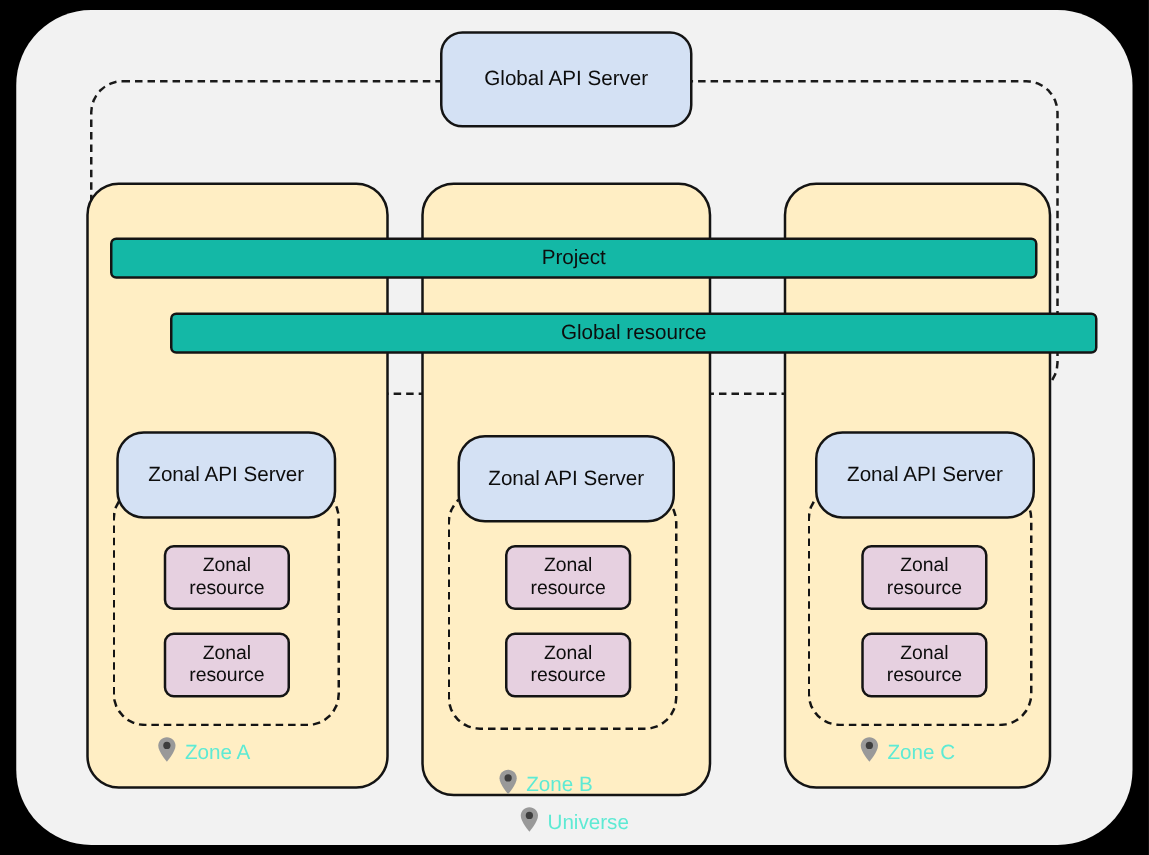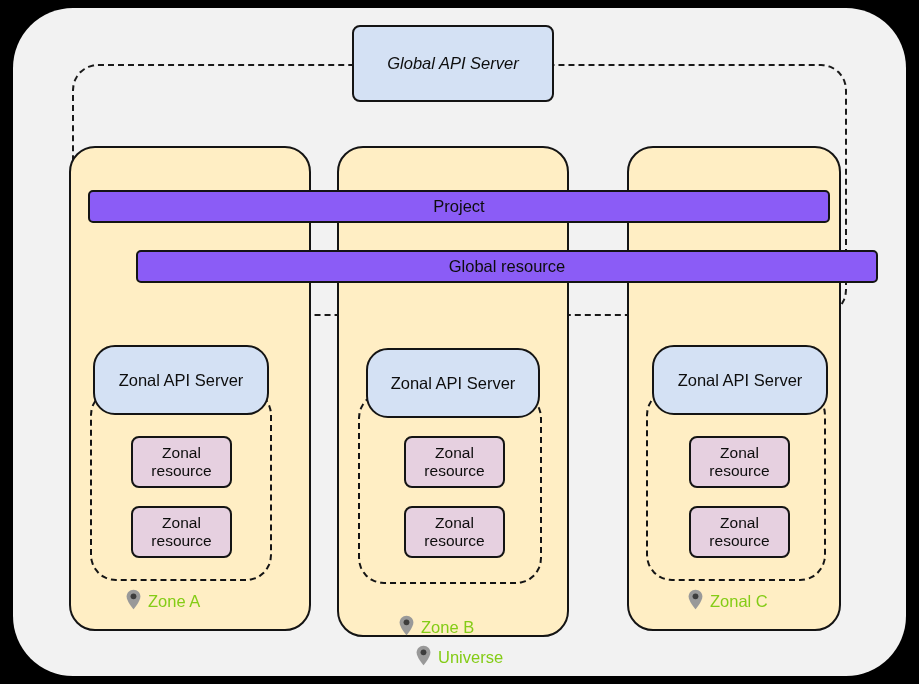--- a/index.html
+++ b/index.html
@@ -57,21 +57,21 @@
   .zone-a { left: 69px;  top: 146px; width: 242px; height: 485px; }
   .zone-b { left: 337px; top: 146px; width: 232px; height: 491px; }
   .zone-c { left: 627px; top: 146px; width: 214px; height: 485px; }
 
   
   .global-bar {
     position: absolute;
     left: 88px;
     width: 742px;
     height: 33px;
-    background: #8b5cf6;
+    background: #14b8a6;
     border: 2.2px solid #141414;
     border-radius: 5px;
     box-sizing: border-box;
     display: flex;
     align-items: center;
     justify-content: center;
     font-size: 16.5px;
     color: #0d0d0d;
     z-index: 12;
   }
@@ -97,21 +97,21 @@
     border: 2.2px solid #141414;
     border-radius: 22px;
     box-sizing: border-box;
     display: flex;
     align-items: center;
     justify-content: center;
     font-size: 16.5px;
     color: #0d0d0d;
     z-index: 14;
   }
-  .api-global { left: 352px; top: 25px;  width: 202px; height: 77px; border-radius: 8px; font-style: italic; }
+  .api-global { left: 352px; top: 25px;  width: 202px; height: 77px; border-radius: 18px; }
   .api-zone-a { left: 93px;  top: 345px; width: 176px; height: 70px; }
   .api-zone-b { left: 366px; top: 348px; width: 174px; height: 70px; }
   .api-zone-c { left: 652px; top: 345px; width: 176px; height: 70px; }
 
   
   .res-box {
     position: absolute;
     background: #e6d0e0;
     border: 2.2px solid #141414;
     border-radius: 8px;
@@ -133,21 +133,21 @@
   .res-c1 { left: 689px; top: 436px; width: 101px; height: 52px; }
   .res-c2 { left: 689px; top: 506px; width: 101px; height: 52px; }
 
   
   .pin-label {
     position: absolute;
     display: flex;
     align-items: center;
     gap: 7px;
     font-size: 16.5px;
-    color: #84cc16;
+    color: #5eead4;
     z-index: 16;
     white-space: nowrap;
   }
   .pin-zone-a   { left: 126px; top: 589px; }
   .pin-zone-b   { left: 399px; top: 591px; margin-top: 24px; }
   .pin-zone-c   { left: 688px; top: 589px; }
   .pin-universe { left: 416px; top: 645px; }
 
   .pin-icon { display: block; }
 </style>
@@ -236,21 +236,21 @@
     <span>Zone B</span>
   </div>
 
   <div class="pin-label pin-zone-c">
     <span class="pin-icon">
       <svg width="15" height="21" viewBox="0 0 15 21">
         <path d="M7.5 0.7 C3.6 0.7 0.6 3.7 0.6 7.5 C0.6 12.4 7.5 20.3 7.5 20.3 C7.5 20.3 14.4 12.4 14.4 7.5 C14.4 3.7 11.4 0.7 7.5 0.7 Z" fill="#999999"></path>
         <circle cx="7.5" cy="7.3" r="2.9" fill="#3d3d3d"></circle>
       </svg>
     </span>
-    <span>Zonal C</span>
+    <span>Zone C</span>
   </div>
 
   <div class="pin-label pin-universe">
     <span class="pin-icon">
       <svg width="15" height="21" viewBox="0 0 15 21">
         <path d="M7.5 0.7 C3.6 0.7 0.6 3.7 0.6 7.5 C0.6 12.4 7.5 20.3 7.5 20.3 C7.5 20.3 14.4 12.4 14.4 7.5 C14.4 3.7 11.4 0.7 7.5 0.7 Z" fill="#999999"></path>
         <circle cx="7.5" cy="7.3" r="2.9" fill="#3d3d3d"></circle>
       </svg>
     </span>
     <span>Universe</span>

